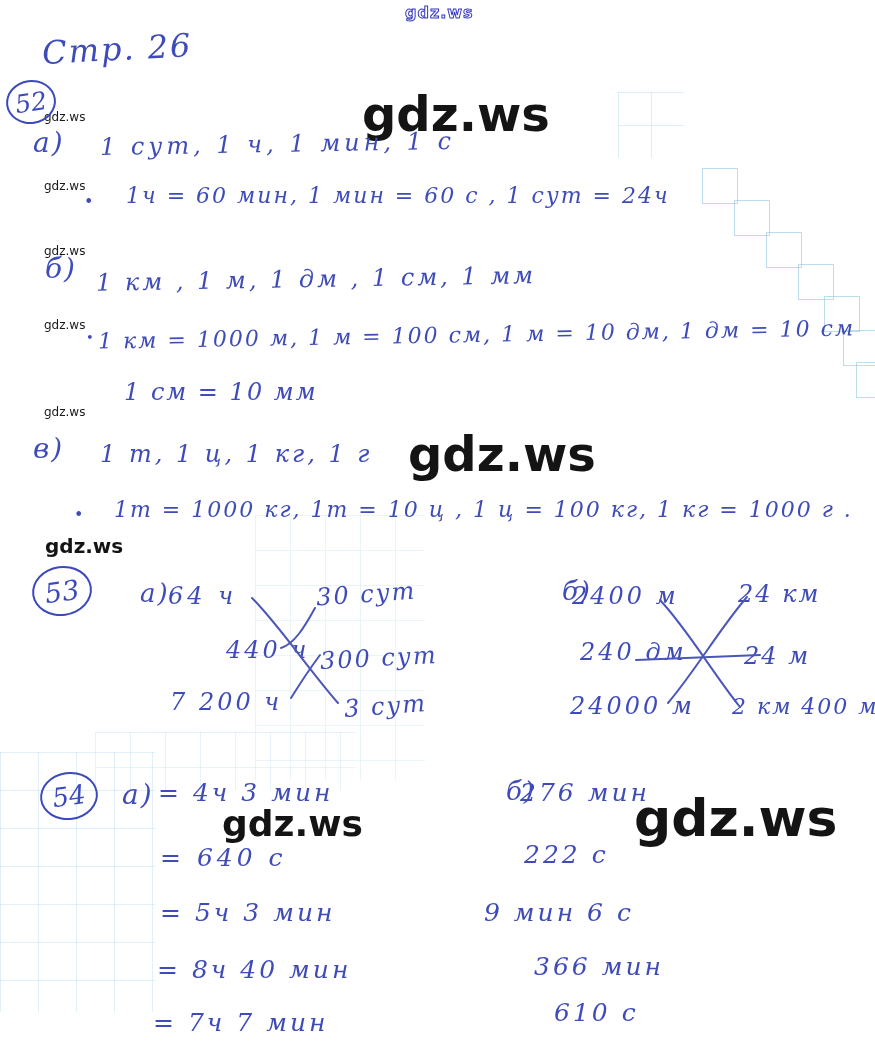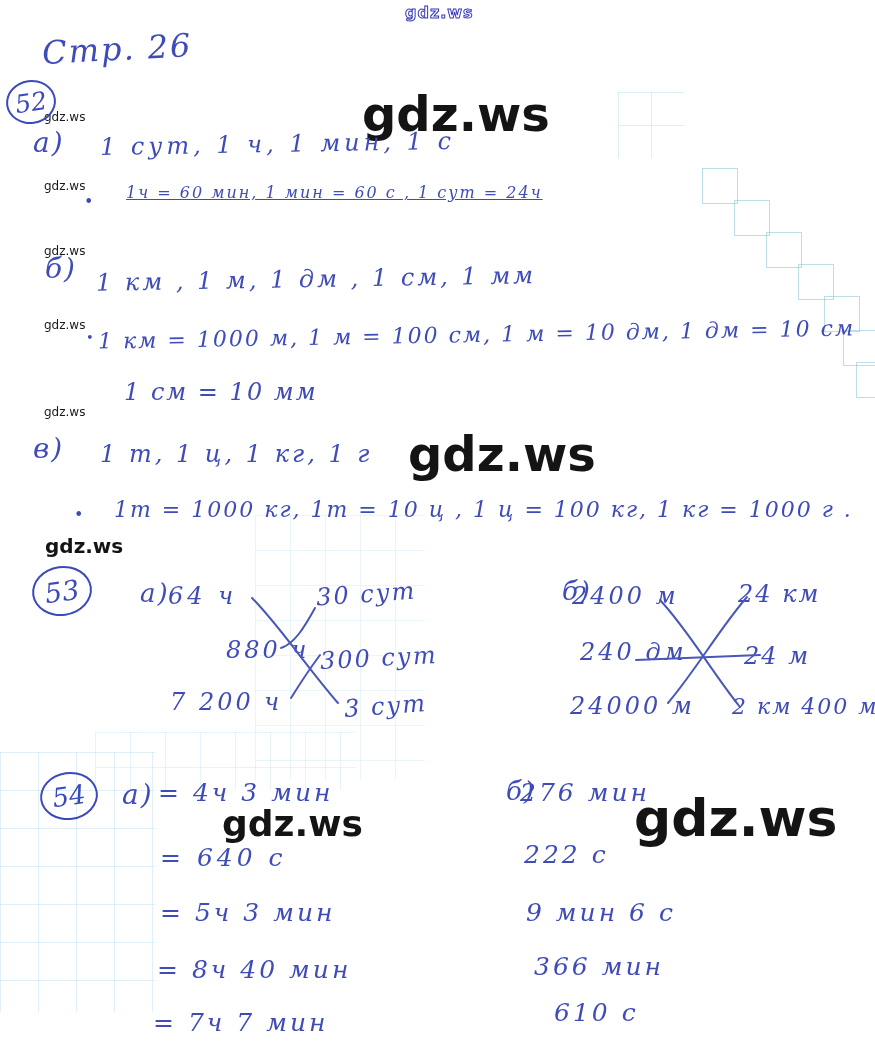--- a/index.html
+++ b/index.html
@@ -58,41 +58,41 @@
 <div class="abs wm-big" style="left:634px;top:792px;font-size:52px;">gdz.ws</div>
 
 <div class="abs hw" style="left:42px;top:30px;font-size:32px;transform:rotate(-3deg);">Стр. 26</div>
 
 <div class="abs num-circle" style="left:6px;top:80px;width:46px;height:40px;font-size:25px;">52</div>
 
 <div class="abs hw" style="left:33px;top:126px;font-size:28px;">а)</div>
 <div class="abs hw" style="left:100px;top:130px;font-size:24px;letter-spacing:4px;transform:rotate(-1deg);">1 сут,   1 ч,  1 мин,  1 с</div>
 
 <div class="abs hw" style="left:84px;top:192px;font-size:16px;">•</div>
-<div class="abs hw" style="left:126px;top:183px;font-size:16px;text-decoration:underline;">1ч  =  60 мин,    1 мин = 60 с  ,   1 сут  =  24ч</div>
+<div class="abs hw" style="left:126px;top:183px;font-size:22px;">1ч  =  60 мин,    1 мин = 60 с  ,   1 сут  =  24ч</div>
 
 <div class="abs hw" style="left:45px;top:252px;font-size:28px;">б)</div>
 <div class="abs hw" style="left:96px;top:265px;font-size:24px;letter-spacing:3px;transform:rotate(-1deg);">1 км ,  1 м,   1 дм  ,  1 см,  1 мм</div>
 
 <div class="abs hw" style="left:86px;top:330px;font-size:13px;">•</div>
 <div class="abs hw" style="left:98px;top:322px;font-size:22px;transform:rotate(-1deg);">1 км =  1000 м,   1 м = 100 см,   1 м  =  10 дм,    1 дм = 10 см</div>
 <div class="abs hw" style="left:124px;top:378px;font-size:24px;">1 см  =  10 мм</div>
 
 <div class="abs hw" style="left:33px;top:432px;font-size:28px;">в)</div>
 <div class="abs hw" style="left:100px;top:440px;font-size:24px;letter-spacing:3px;">1 т,   1 ц,  1 кг,  1 г</div>
 
 <div class="abs hw" style="left:74px;top:505px;font-size:16px;">•</div>
 <div class="abs hw" style="left:114px;top:497px;font-size:22px;">1т = 1000 кг,     1т =  10 ц ,    1 ц  =  100 кг,   1 кг  =  1000 г .</div>
 
 <div class="abs num-circle" style="left:32px;top:566px;width:56px;height:46px;font-size:27px;">53</div>
 
 <div class="abs hw" style="left:140px;top:578px;font-size:26px;">а)</div>
 
 <div class="abs hw hw-big" style="left:168px;top:582px;letter-spacing:4px;">64 ч</div>
-<div class="abs hw hw-big" style="left:226px;top:636px;letter-spacing:3px;">880 ч</div>
+<div class="abs hw hw-big" style="left:226px;top:636px;letter-spacing:3px;">440 ч</div>
 <div class="abs hw hw-big" style="left:170px;top:688px;letter-spacing:3px;">7 200 ч</div>
 
 <div class="abs hw hw-big" style="left:316px;top:580px;transform:rotate(-4deg);">30 сут</div>
 <div class="abs hw hw-big" style="left:320px;top:644px;transform:rotate(-3deg);">300 сут</div>
 <div class="abs hw hw-big" style="left:344px;top:692px;transform:rotate(-4deg);">3 сут</div>
 
 <div class="abs hw" style="left:562px;top:576px;font-size:26px;">б)</div>
 
 <div class="abs hw hw-big" style="left:572px;top:582px;letter-spacing:3px;">2400 м</div>
 <div class="abs hw hw-big" style="left:580px;top:638px;letter-spacing:3px;">240 дм</div>
@@ -118,15 +118,15 @@
 <div class="abs hw" style="left:158px;top:778px;font-size:25px;letter-spacing:3px;">= 4ч  3 мин</div>
 <div class="abs hw" style="left:160px;top:843px;font-size:25px;letter-spacing:4px;">= 640 с</div>
 <div class="abs hw" style="left:160px;top:898px;font-size:25px;letter-spacing:3px;">= 5ч  3 мин</div>
 <div class="abs hw" style="left:157px;top:955px;font-size:25px;letter-spacing:3px;text-align:right;">= 8ч  40 мин</div>
 <div class="abs hw" style="left:153px;top:1008px;font-size:25px;letter-spacing:3px;">= 7ч  7 мин</div>
 
 <div class="abs hw" style="left:506px;top:776px;font-size:26px;">б)</div>
 
 <div class="abs hw" style="left:520px;top:778px;font-size:25px;letter-spacing:3px;">276 мин</div>
 <div class="abs hw" style="left:524px;top:840px;font-size:25px;letter-spacing:3px;">222 с</div>
-<div class="abs hw" style="left:526px;top:898px;font-size:25px;letter-spacing:3px;">9 мин  6 с</div>
+<div class="abs hw" style="left:484px;top:898px;font-size:25px;letter-spacing:3px;">9 мин  6 с</div>
 <div class="abs hw" style="left:534px;top:952px;font-size:25px;letter-spacing:3px;">366 мин</div>
 <div class="abs hw" style="left:554px;top:998px;font-size:25px;letter-spacing:3px;">610 с</div>
 
 </body></html>

